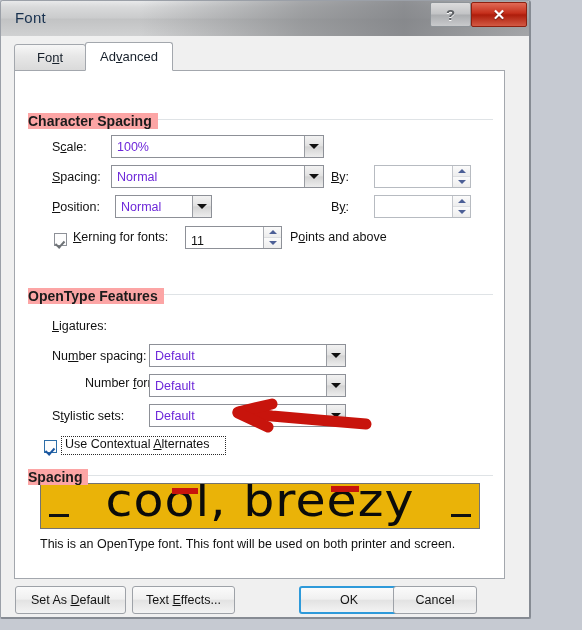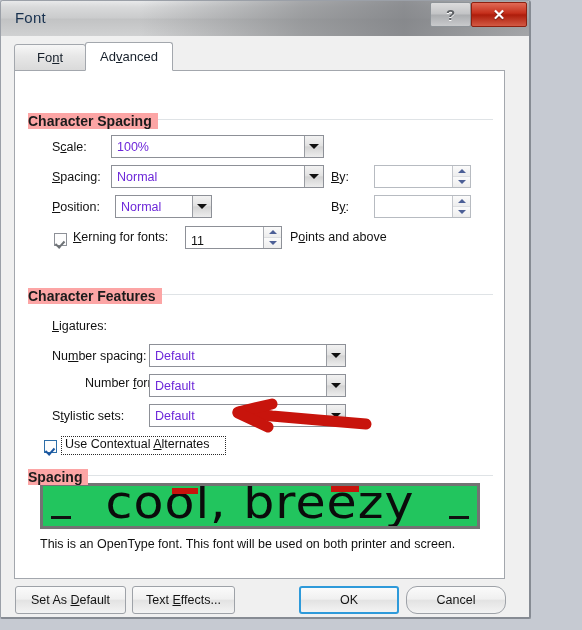--- a/index.html
+++ b/index.html
@@ -159,21 +159,21 @@
     border:solid #1a56a0;border-width:0 2px 2px 0;transform:rotate(42deg);
   }
   .focusring{
     position:absolute;box-sizing:border-box;
     border:1px dotted #2a2a2a;
   }
 
   
   #preview-box{
     position:absolute;left:38px;top:450px;width:440px;height:46px;
-    box-sizing:border-box;background:#22c55e;border:3px solid #737373;
+    box-sizing:border-box;background:#eab308;border:1px solid #737373;
     overflow:hidden;
   }
   #preview-text{
     position:absolute;left:0;right:0;top:-12px;text-align:center;
     font-family:"DejaVu Sans", sans-serif;
     font-size:49px;font-weight:400;color:#0b0b0b;
     letter-spacing:1px;white-space:nowrap;
     transform:scaleY(.93);
   }
   .dash{
@@ -296,21 +296,21 @@
             </span>
           <span class="sb">
               <span class="down"></span>
             </span>
         </span>
       </div>
       <div class="row" style="left:275px;top:159px;">
         <span class="fld-label">P<span class="u">o</span>ints and above</span>
       </div>
 
-      <div class="group-label" style="left:13px;top:217px;">Character Features</div>
+      <div class="group-label" style="left:13px;top:217px;">OpenType Features</div>
       <div class="group-rule" style="left:125px;top:223px;width:353px;"></div>
 
       <div class="row" style="left:37px;top:248px;">
         <span class="fld-label"><span class="u">L</span>igatures:</span>
       </div>
 
       <div class="row" style="left:37px;top:278px;">
         <span class="fld-label">Nu<span class="u">m</span>ber spacing:</span>
       </div>
       <div class="combo" style="left:134px;top:273px;width:197px;">
@@ -361,21 +361,21 @@
 
     <div class="btn" style="left:14px;top:550px;width:111px;">
       <span>Set As <span class="u">D</span>efault</span>
     </div>
     <div class="btn" style="left:131px;top:550px;width:103px;">
       <span>Text <span class="u">E</span>ffects...</span>
     </div>
     <div class="btn default" style="left:298px;top:550px;width:100px;">
       <span>OK</span>
     </div>
-    <div class="btn" style="left:405px;top:550px;width:100px;border-radius:11px;">
+    <div class="btn" style="left:392px;top:550px;width:84px;">
       <span>Cancel</span>
     </div>
 
   </div>
 </div>
 
 <svg class="ink" id="ink-layer" width="582" height="630" style="left:0;top:0;">
 
   <g>
     <path d="M366,424 L318,420 L272,416 L240,412" stroke="#c8140c" stroke-width="11" stroke-linecap="round" fill="none"></path>

